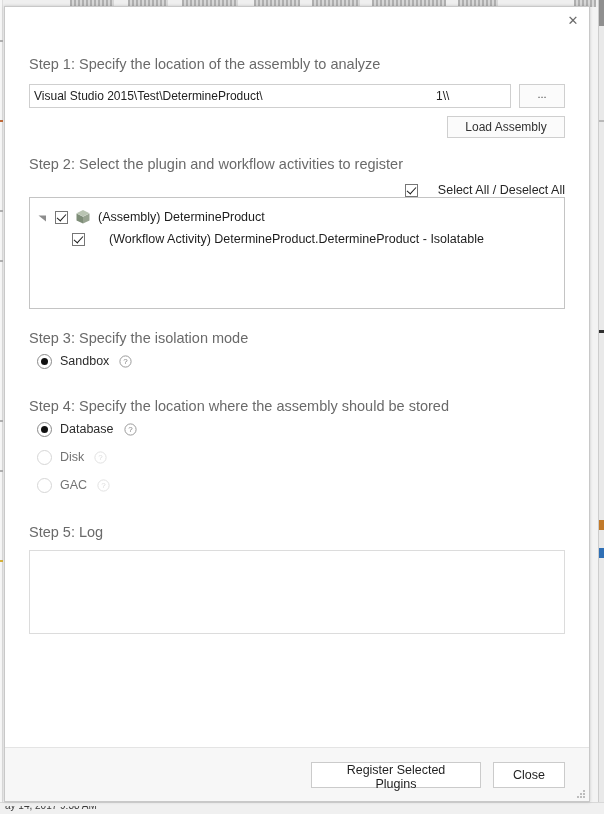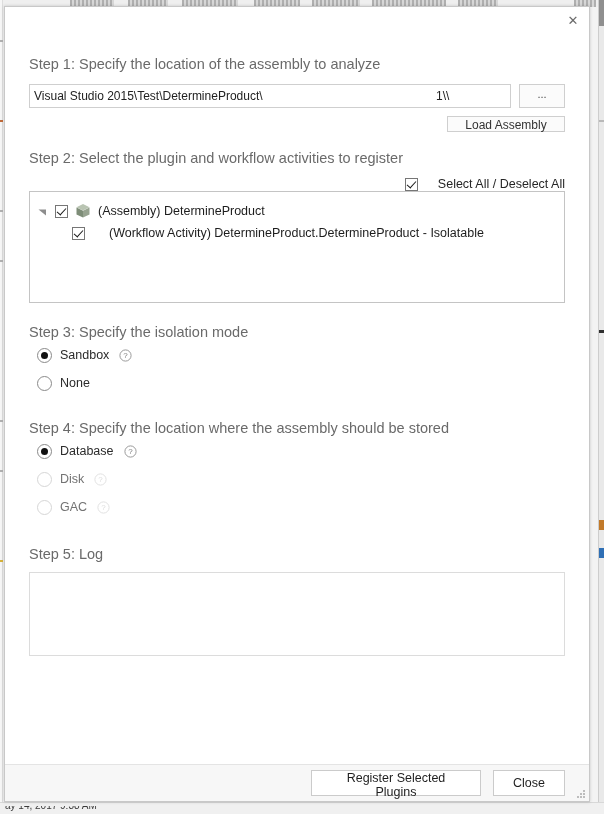--- a/index.html
+++ b/index.html
@@ -118,21 +118,21 @@
     font-family: "Liberation Sans", sans-serif;
     font-size: 11px;
     color: #4a4a4a;
     cursor: pointer;
     line-height: 1;
     padding-bottom: 4px;
   }
 
   #loadrow { margin-top: 8px; display: flex; justify-content: flex-end; }
   #load-assembly-btn {
-    width: 118px; height: 16px;
+    width: 118px; height: 22px;
     border: 1px solid #cfcfcf;
     background: #fbfbfb;
     font-family: "Liberation Sans", sans-serif;
     font-size: 12px;
     color: #333;
     cursor: pointer;
   }
 
   
   #step2-label { margin-top: 17px; }
@@ -224,21 +224,21 @@
     font-size: 12px;
     color: #333;
     padding: 5px 6px;
     overflow: auto;
     white-space: pre-wrap;
   }
 
   
   #footer {
     position: absolute; left: 0; right: 0; bottom: 0;
-    height: 37px;
+    height: 54px;
     background: #f7f7f7;
     border-top: 1px solid #e4e4e4;
     display: flex; align-items: center; justify-content: flex-end;
     gap: 12px;
     padding-right: 24px;
   }
   .footer-btn {
     height: 26px;
     border: 1px solid #cbcbcb;
     background: #ffffff;
@@ -356,24 +356,20 @@
       <span class="radio on"></span>
       <span class="radio-label">Sandbox</span>
       <span class="help-icon">
         <svg width="13" height="13" viewBox="0 0 13 13" aria-hidden="true">
           <circle cx="6.5" cy="6.5" r="5.6" fill="none" stroke="#9a9a9a" stroke-width="1"></circle>
           <text x="6.5" y="9.4" text-anchor="middle" font-size="8" font-family="Liberation Sans, sans-serif" fill="#7d7d7d">?</text>
         </svg>
       </span>
     </div>
 
-    <div class="radio-row">
-      <span class="radio"></span>
-      <span class="radio-label">None</span>
-    </div>
 
     <div id="step4-label" class="step-label">Step 4: Specify the location where the assembly should be stored</div>
 
     <div class="radio-row">
       <span class="radio on"></span>
       <span class="radio-label">Database</span>
       <span class="help-icon">
         <svg width="13" height="13" viewBox="0 0 13 13" aria-hidden="true">
           <circle cx="6.5" cy="6.5" r="5.6" fill="none" stroke="#9a9a9a" stroke-width="1"></circle>
           <text x="6.5" y="9.4" text-anchor="middle" font-size="8" font-family="Liberation Sans, sans-serif" fill="#7d7d7d">?</text>

